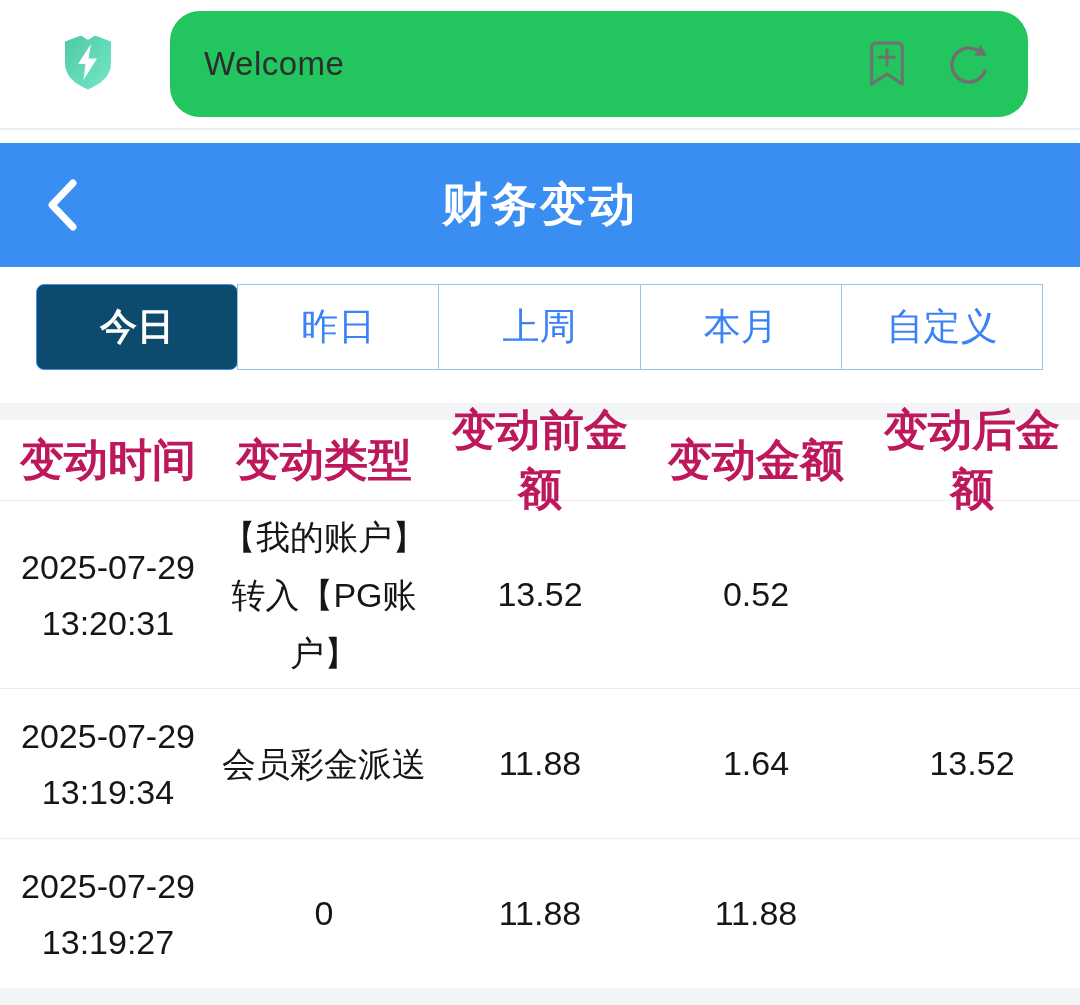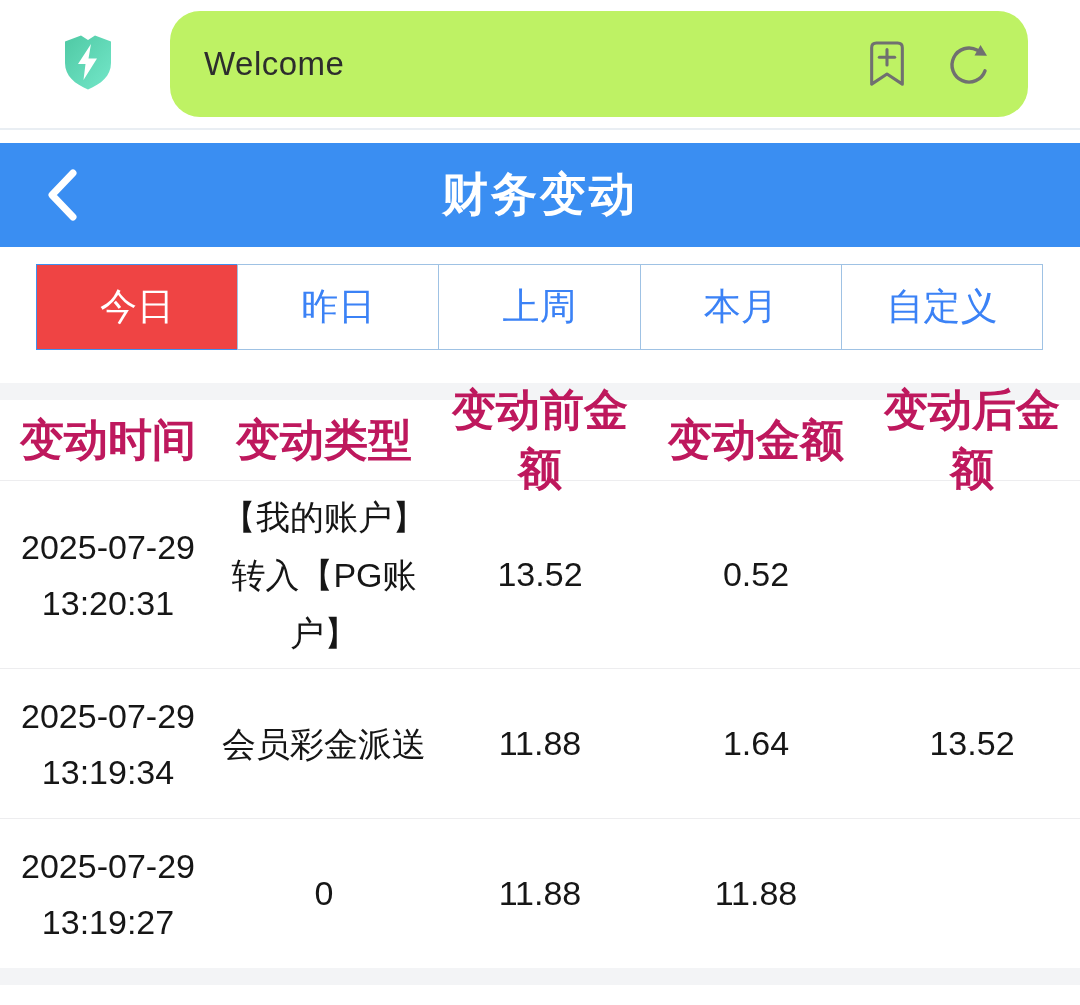--- a/index.html
+++ b/index.html
@@ -4,43 +4,43 @@
 <style>
   * { box-sizing: border-box; margin: 0; padding: 0; }
   html,body { width:1080px; height:1005px; background:#ffffff; overflow:hidden;
     font-family:"Liberation Sans","DejaVu Sans",sans-serif; color:#222; }
 
   
   .browser-bar { position:relative; height:130px; background:#ffffff;
     border-bottom:2px solid #e9eef3; }
   .shield { position:absolute; left:58px; top:31px; width:60px; height:64px; }
   .search-pill { position:absolute; left:170px; top:11px; width:858px; height:106px;
-    background:#bef264; border-radius:30px; }
+    background:#22c55e; border-radius:30px; }
   .address { position:absolute; left:34px; top:50%; transform:translateY(-50%);
     font-size:33px; color:#2d2d2d; letter-spacing:0.5px; }
   .pill-icons { position:absolute; right:34px; top:0; height:100%;
     display:flex; align-items:center; gap:32px; }
   .pill-icon { width:50px; height:50px; display:flex; align-items:center; justify-content:center; cursor:pointer; }
 
   
   .white-gap-top { height:13px; background:#fff; }
-  .app-header { position:relative; height:104px; background:#3a8ef2;
+  .app-header { position:relative; height:124px; background:#3a8ef2;
     display:flex; align-items:center; justify-content:center; }
   .back-btn { position:absolute; left:42px; top:0; height:100%;
     display:flex; align-items:center; cursor:pointer; }
   .page-title { color:#ffffff; font-size:46px; font-weight:bold; letter-spacing:3px; }
 
   
   .tabs-gap { height:17px; background:#fff; }
   .tabs { margin-left:36px; width:1007px; height:86px; display:flex; }
   .tab { flex:1; display:flex; align-items:center; justify-content:center;
     background:#ffffff; border:1px solid #9fc2e4; margin-left:-1px;
     font-size:37px; color:#3b82f6; cursor:pointer; }
   .tab:first-child { margin-left:0; }
-  .tab.selected { background:#ef4444; border-color:#3e90f0; color:#ffffff; border-radius:0; }
+  .tab.selected { background:#0c4a6e; border-color:#3e90f0; color:#ffffff; border-radius:8px;font-weight:bold; }
 
   .white-gap-mid { height:33px; background:#fff; }
   .gray-strip { height:17px; background:#f3f4f6; }
 
   
   .thead { display:flex; height:80px; align-items:center; }
   .thead .col { font-weight:bold; color:#be185d; font-size:44px; }
   .col { width:20%; text-align:center; }
   .trow { display:flex; align-items:center; border-top:1px solid #ededef; }
   .row-tall { height:188px; }

